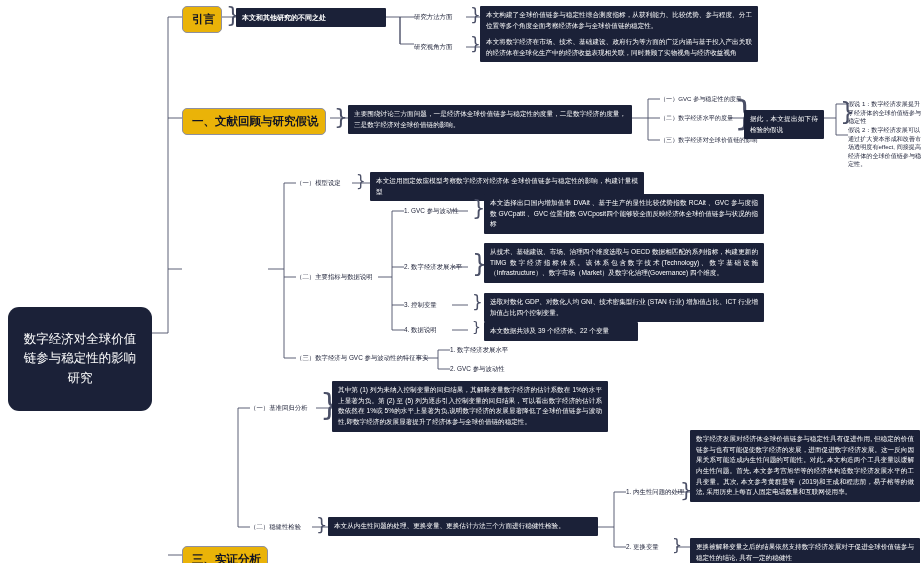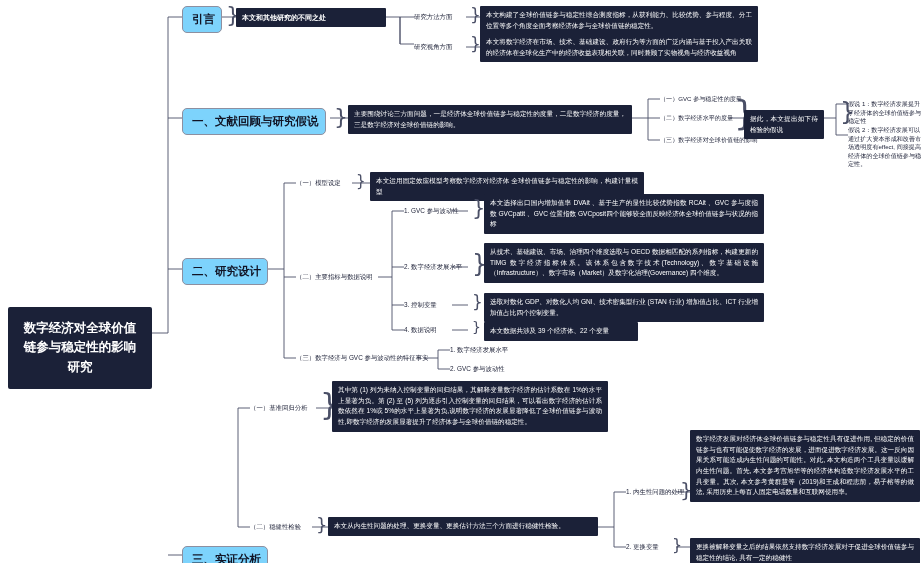--- a/index.html
+++ b/index.html
@@ -15,31 +15,31 @@
   }
   #canvas { position: absolute; inset: 0; }
   svg.links { position: absolute; left: 0; top: 0; width: 923px; height: 563px; pointer-events: none; }
 
   .node { position: absolute; box-sizing: border-box; }
 
   
   .root {
     background: #1b2138;
     color: #ffffff;
-    font-weight: bold;
+    font-weight: normal;
     font-size: 12.5px;
     line-height: 1.55;
     text-align: center;
-    padding: 12px 10px;
-    border-radius: 2px;
+    padding: 23px 10px;
+    border-radius: 11px;
   }
 
   
   .section {
-    background: #7dd3fc;
+    background: #eab308;
     border: 1.6px solid #8d8fa0;
     border-radius: 5px;
     color: #111425;
     font-weight: bold;
     font-size: 11.5px;
     text-align: center;
     padding: 5px 9px;
     line-height: 1.3;
     white-space: nowrap;
   }
@@ -215,23 +215,20 @@
 
   <div class="brace" style="left:840px; top:100px; font-size:24px;">}</div>
 
   <div class="node label sm" style="left:848px; top:100px; width:74px; white-space:normal;">
     <span>假说 1：数字经济发展提升了经济体的全球价值链参与稳定性</span>
   </div>
   <div class="node label sm" style="left:848px; top:126px; width:74px; white-space:normal;">
     <span>假说 2：数字经济发展可以通过扩大资本形成和改善市场透明度有effect, 间接提高经济体的全球价值链参与稳定性。</span>
   </div>
 
-  <div class="node section" style="left:182px; top:258px; width:86px;">
-    <span>二、研究设计</span>
-  </div>
 
   <div class="node label" style="left:296px; top:179px;">
     <span>（一）模型设定</span>
   </div>
   <div class="brace" style="left:356px; top:174px; font-size:15px;">}</div>
   <div class="node dark" style="left:370px; top:172px; width:274px;">
     <span>本文运用固定效应模型考察数字经济对经济体 全球价值链参与稳定性的影响，构建计量模型</span>
   </div>
 
   <div class="node label" style="left:296px; top:273px;">

